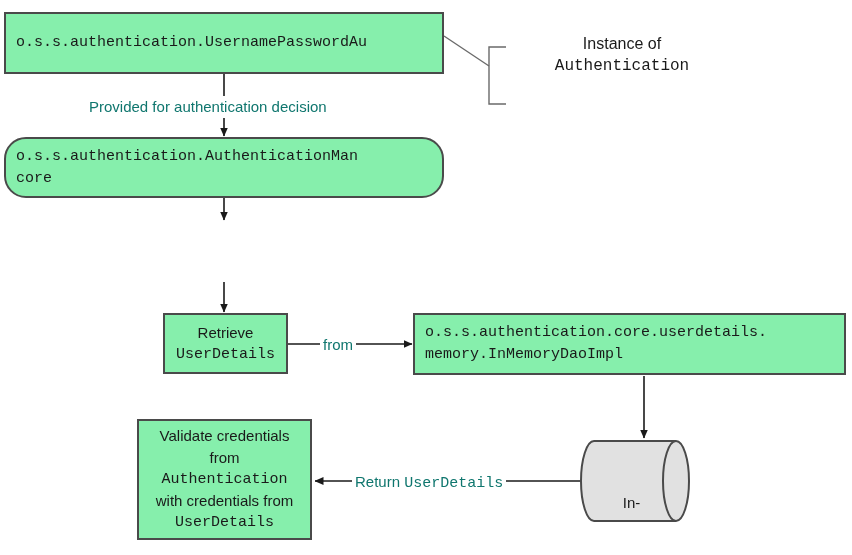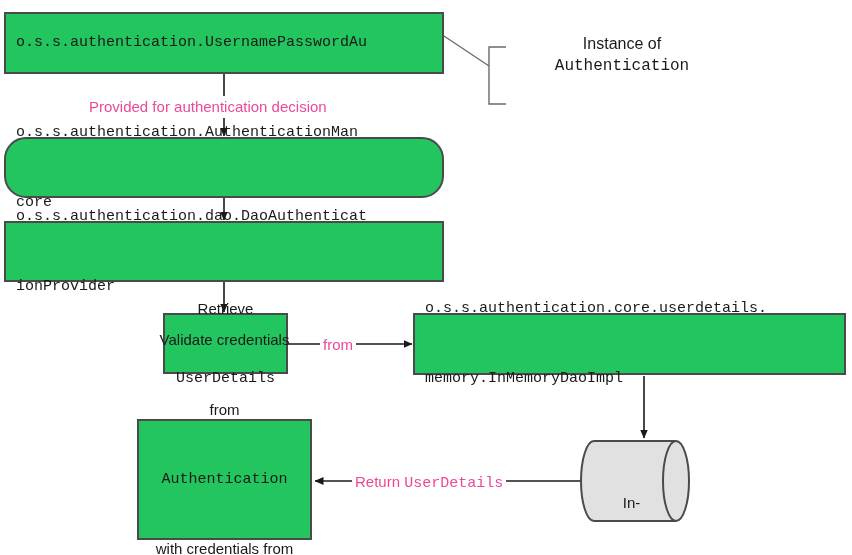--- a/index.html
+++ b/index.html
@@ -11,27 +11,26 @@
     position: relative;
     width: 852px;
     height: 555px;
     background: #ffffff;
     overflow: hidden;
     font-family: "Liberation Sans", sans-serif;
   }
   .node {
     position: absolute;
     box-sizing: border-box;
-    background: #22c55e;
+    background: #86efac;
     border: 2px solid #4a4a4a;
     color: #1a1a1a;
     display: flex;
     flex-direction: column;
     justify-content: center;
-    gap: 48px;
   }
   .node.left {
     align-items: flex-start;
     padding-left: 10px;
   }
   .node.center {
     text-align: center;
   }
   .mono {
     font-family: "Liberation Mono", "DejaVu Sans Mono", monospace;
@@ -41,21 +40,21 @@
     letter-spacing: 0px;
   }
   .sans {
     font-family: "Liberation Sans", sans-serif;
     font-size: 15px;
     line-height: 1.45;
     white-space: pre;
   }
   .edge-label {
     position: absolute;
-    color: #ec4899;
+    color: #0f766e;
     white-space: nowrap;
     background: #ffffff;
     padding: 0 3px;
     text-align: center;
   }
   .edge-label .sans { display: inline; font-size: 15px; }
   .edge-label .mono { display: inline; font-size: 15px; }
   svg.wires {
     position: absolute;
     left: 0;
@@ -117,24 +116,20 @@
 
   <div class="node left" style="left:4px; top:12px; width:440px; height:62px;">
     <span class="mono">o.s.s.authentication.UsernamePasswordAu</span>
   </div>
 
   <div class="node left" style="left:4px; top:137px; width:440px; height:61px;border-radius:22px;">
     <span class="mono">o.s.s.authentication.AuthenticationMan</span>
     <span class="mono">core</span>
   </div>
 
-  <div class="node left" style="left:4px; top:221px; width:440px; height:61px;">
-    <span class="mono">o.s.s.authentication.dao.DaoAuthenticat</span>
-    <span class="mono">ionProvider</span>
-  </div>
 
   <div class="node center" style="left:163px; top:313px; width:125px; height:61px;">
     <span class="sans">Retrieve</span>
     <span class="mono">UserDetails</span>
   </div>
 
   <div class="node left" style="left:413px; top:313px; width:433px; height:62px;">
     <span class="mono">o.s.s.authentication.core.userdetails.</span>
     <span class="mono">memory.InMemoryDaoImpl</span>
   </div>

